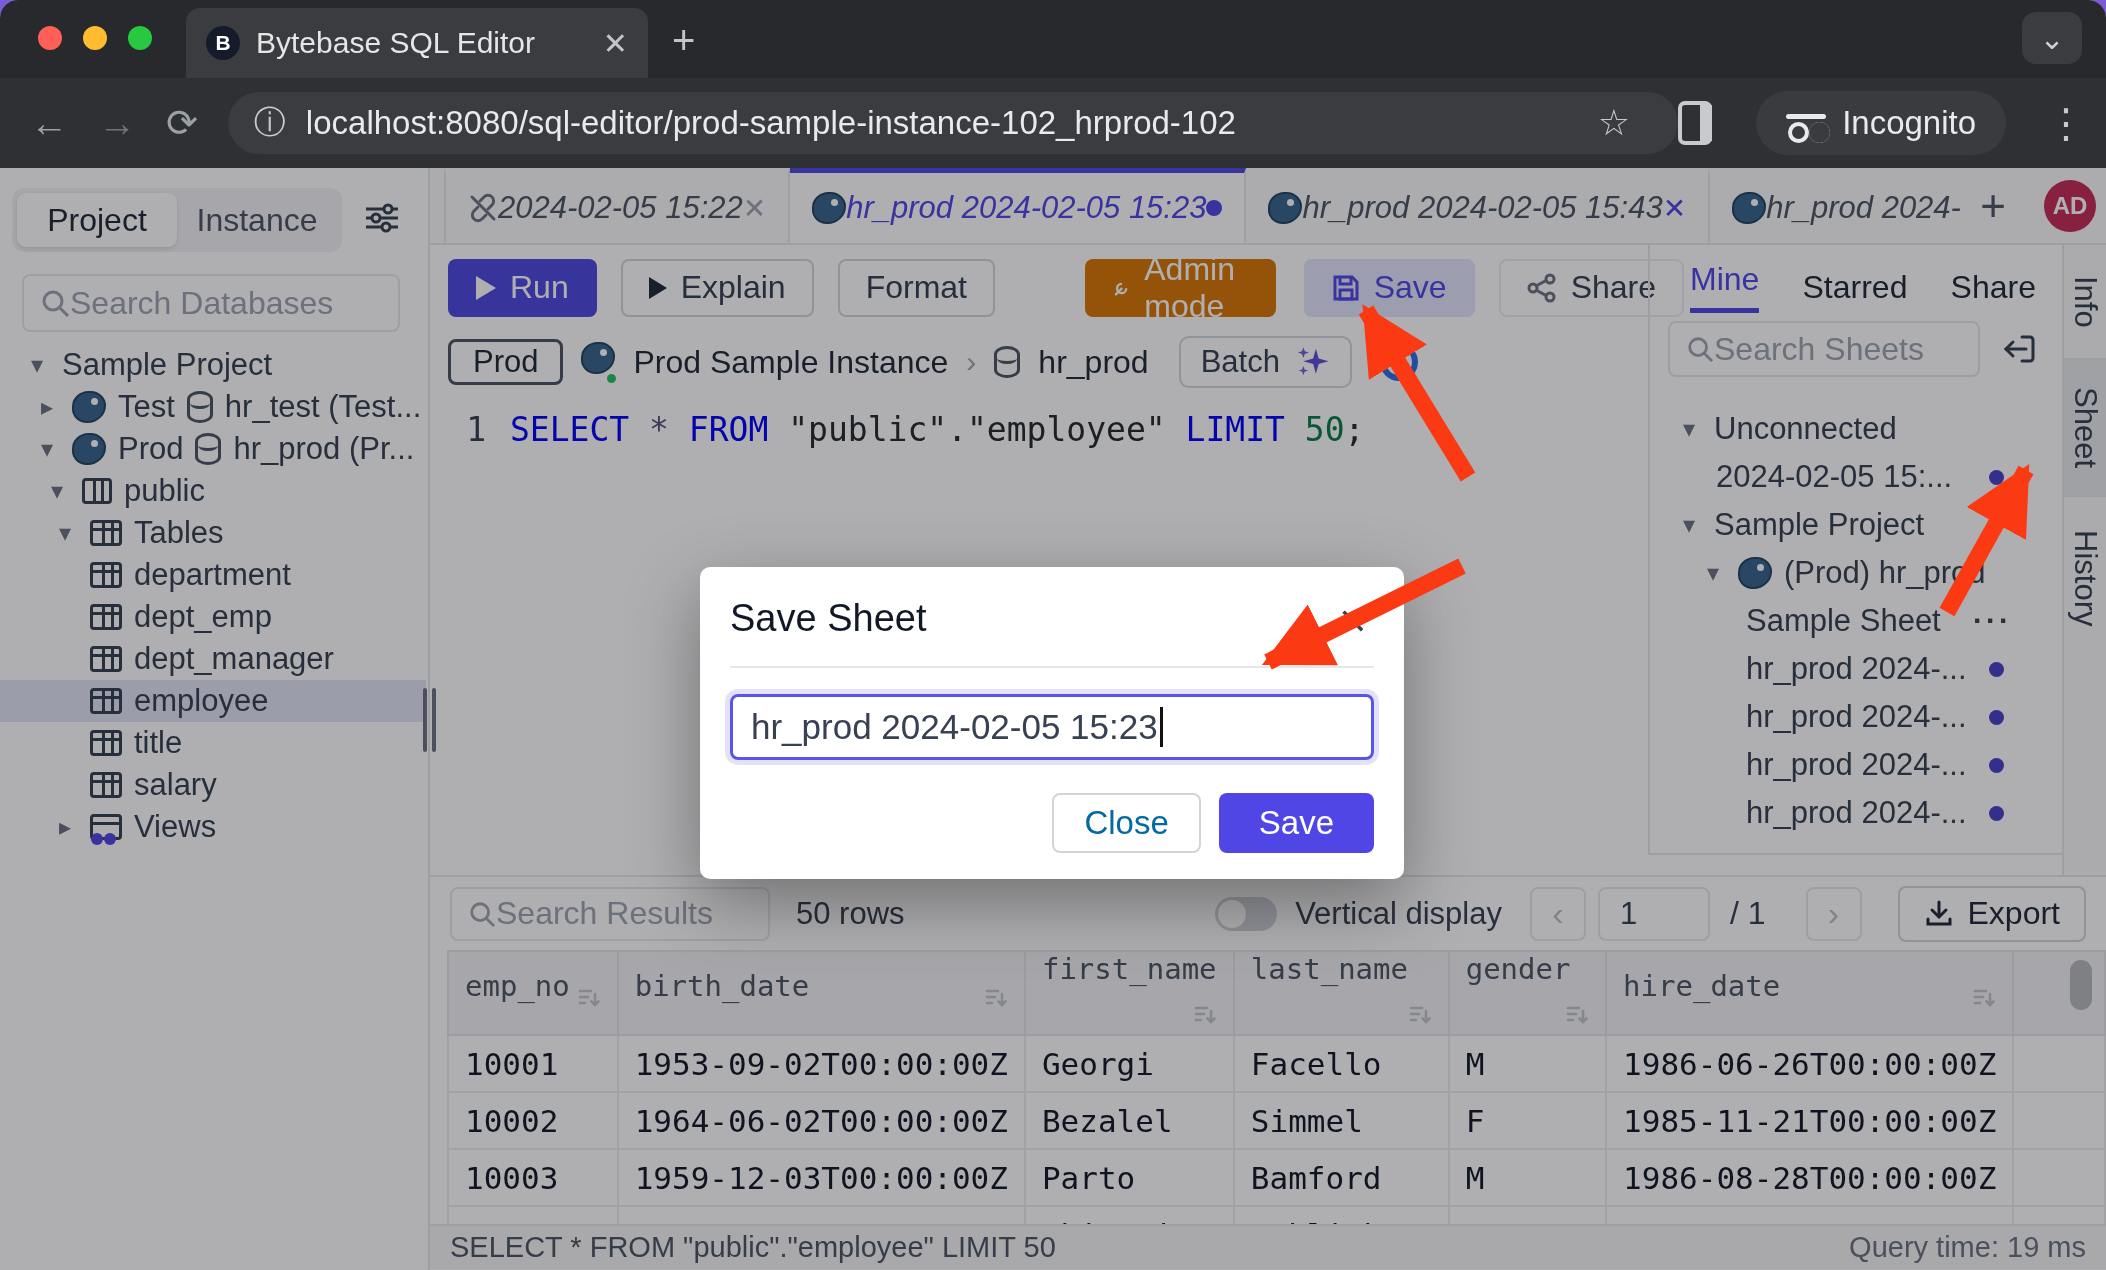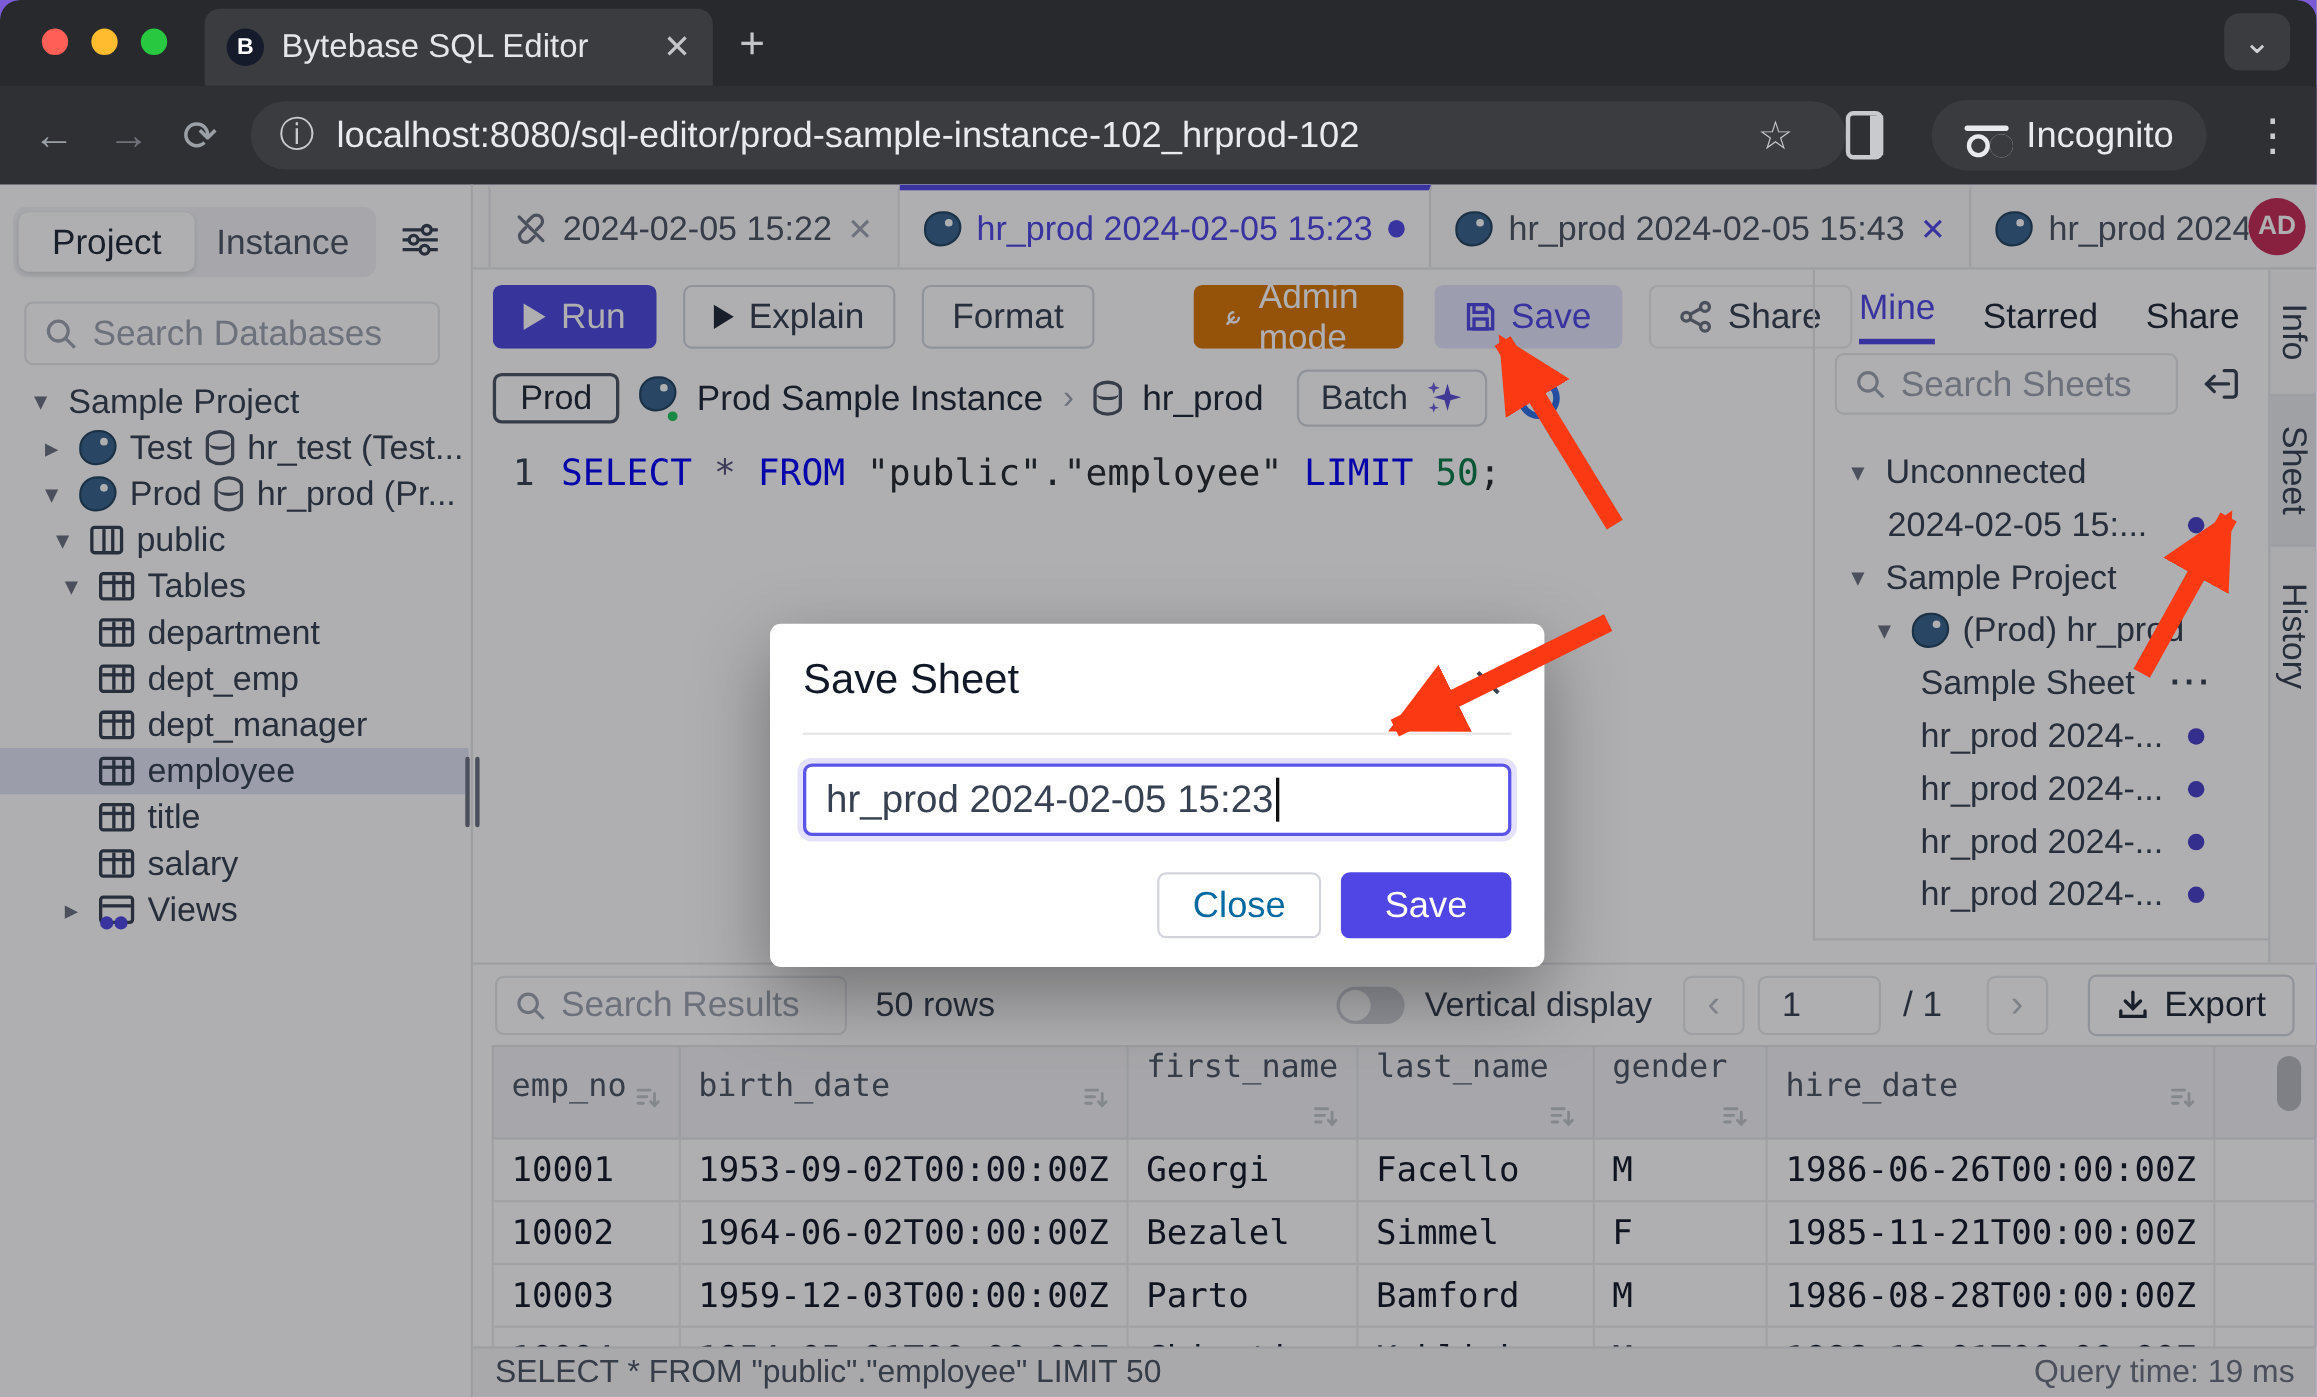--- a/index.html
+++ b/index.html
@@ -39,21 +39,21 @@
 
   
   .app{position:absolute; left:0; top:168px; width:2106px; height:1102px; background:#fff;}
 
   
   .sidebar{position:absolute; left:0; top:0; width:430px; height:1102px; background:#fff; border-right:2px solid var(--border);}
   .side-tabs{position:absolute; left:12px; top:20px; width:330px; height:64px; background:#f3f4f6; border-radius:12px; display:flex; align-items:flex-start; padding:5px;}
   .side-tab{flex:1; height:54px; display:flex; align-items:center; justify-content:center; font-size:32px; color:var(--txt2); border-radius:9px;}
   .side-tab.active{background:#fff; color:var(--txt); box-shadow:0 2px 5px rgba(0,0,0,.12); font-weight:500;}
   .sliders-ic{position:absolute; right:28px; top:32px;}
-  .search-box{position:absolute; display:flex; align-items:center; gap:14px; border:2px solid var(--border); border-radius:8px; background:#fff; color:var(--muted); font-size:32px; padding:0 16px;}
+  .search-box{position:absolute; display:flex; align-items:center; border:2px solid var(--border); border-radius:8px; background:#fff; color:var(--muted); font-size:32px; padding:0 16px;}
   .sb-dbs{left:22px; top:106px; width:378px; height:58px;}
   .tree{position:absolute; left:0; top:176px; right:2px;}
   .trow{height:42px; display:flex; align-items:center; gap:12px; font-size:31px; color:#374151; white-space:nowrap; overflow:hidden;}
   .trow.sel{background:#e3e5f6;}
   .caret{color:#6b7280; font-size:24px; width:26px; text-align:center; flex:none;}
   .tlabel{overflow:hidden; text-overflow:ellipsis;}
 
   
   .ic{flex:none; display:inline-block; position:relative;}
   .ic-pg{width:34px; height:32px; background:#38658e; border:2px solid #23445f; border-radius:52% 48% 58% 46%;}
@@ -73,21 +73,21 @@
   .ic-views::after{content:""; position:absolute; left:-2px; bottom:-8px; width:12px; height:12px; background:#4f46e5; border-radius:50%; box-shadow:13px 0 #4f46e5;}
 
   
   .divider-handle{position:absolute; left:423px; top:520px; width:14px; height:64px; z-index:5;}
   .divider-handle i{position:absolute; top:0; bottom:0; width:4px; background:#6b7280; border-radius:2px;}
   .divider-handle i:first-child{left:0}.divider-handle i:last-child{left:9px}
 
   
   .main{position:absolute; left:430px; top:0; width:1676px; height:1102px; display:flex; flex-direction:column;}
   .etabs{height:77px; display:flex; align-items:stretch; border-bottom:2px solid var(--border); background:#fbfbfc; position:relative;}
-  .etab{display:flex; align-items:center; gap:14px; padding:0 22px; border-right:2px solid var(--border); font-size:31px; color:var(--txt2); border-top:5px solid transparent; white-space:nowrap; overflow:hidden;}
+  .etab{display:flex; align-items:center; padding:0 22px; border-right:2px solid var(--border); font-size:31px; color:var(--txt2); border-top:5px solid transparent; white-space:nowrap; overflow:hidden;font-style:italic;}
   .etab:first-child{margin-left:14px; border-left:2px solid var(--border);}
   .etab.active{background:#fff; border-top:5px solid var(--primary); color:var(--primary);}
   .etab .x{font-size:28px; color:#9ca3af;}
   .etab .x.purple{color:var(--primary);}
   .etab .dot{width:16px; height:16px; border-radius:50%; background:var(--primary);}
   .etab-plus{display:flex; align-items:center; font-size:44px; color:var(--txt2); padding:0 18px;}
   .avatar{position:absolute; right:10px; top:12px; width:52px; height:52px; border-radius:50%; background:#c52b57; color:#fff; font-size:24px; font-weight:bold; display:flex; align-items:center; justify-content:center;}
 
   .mid{height:630px; display:flex;}
   .editor-col{width:1218px; display:flex; flex-direction:column;}

